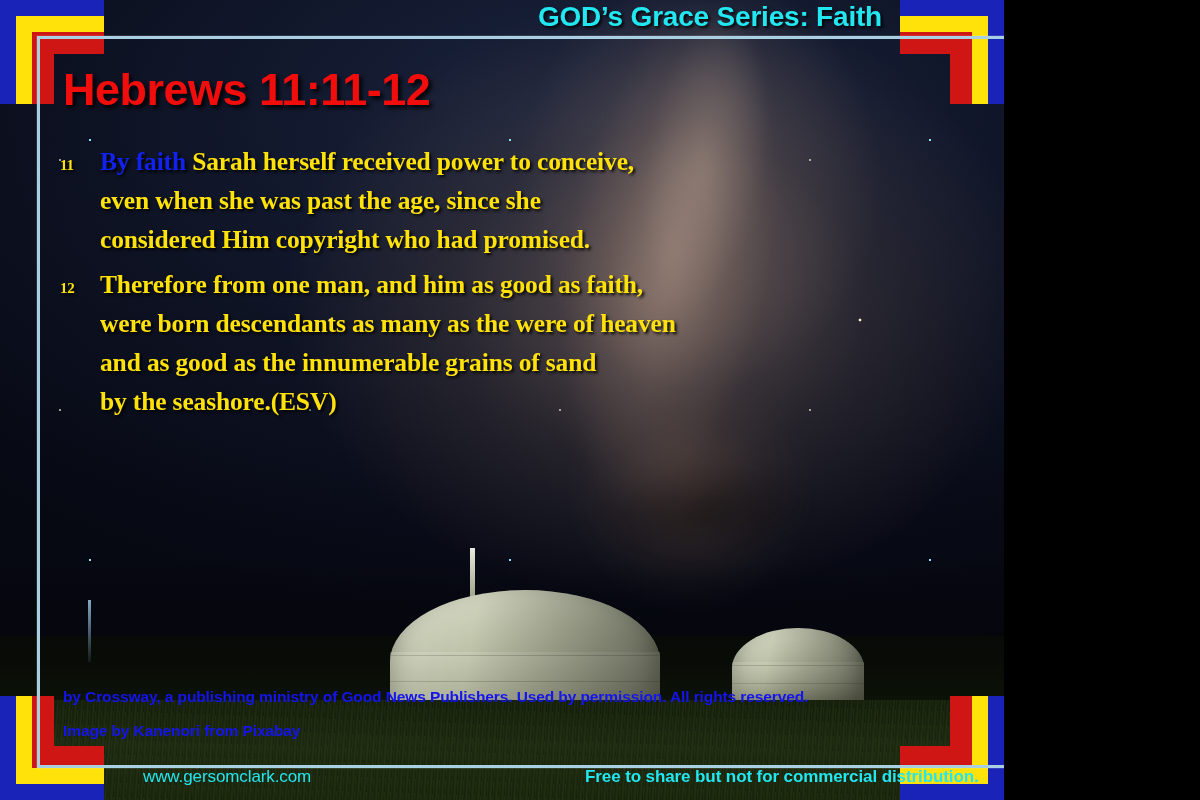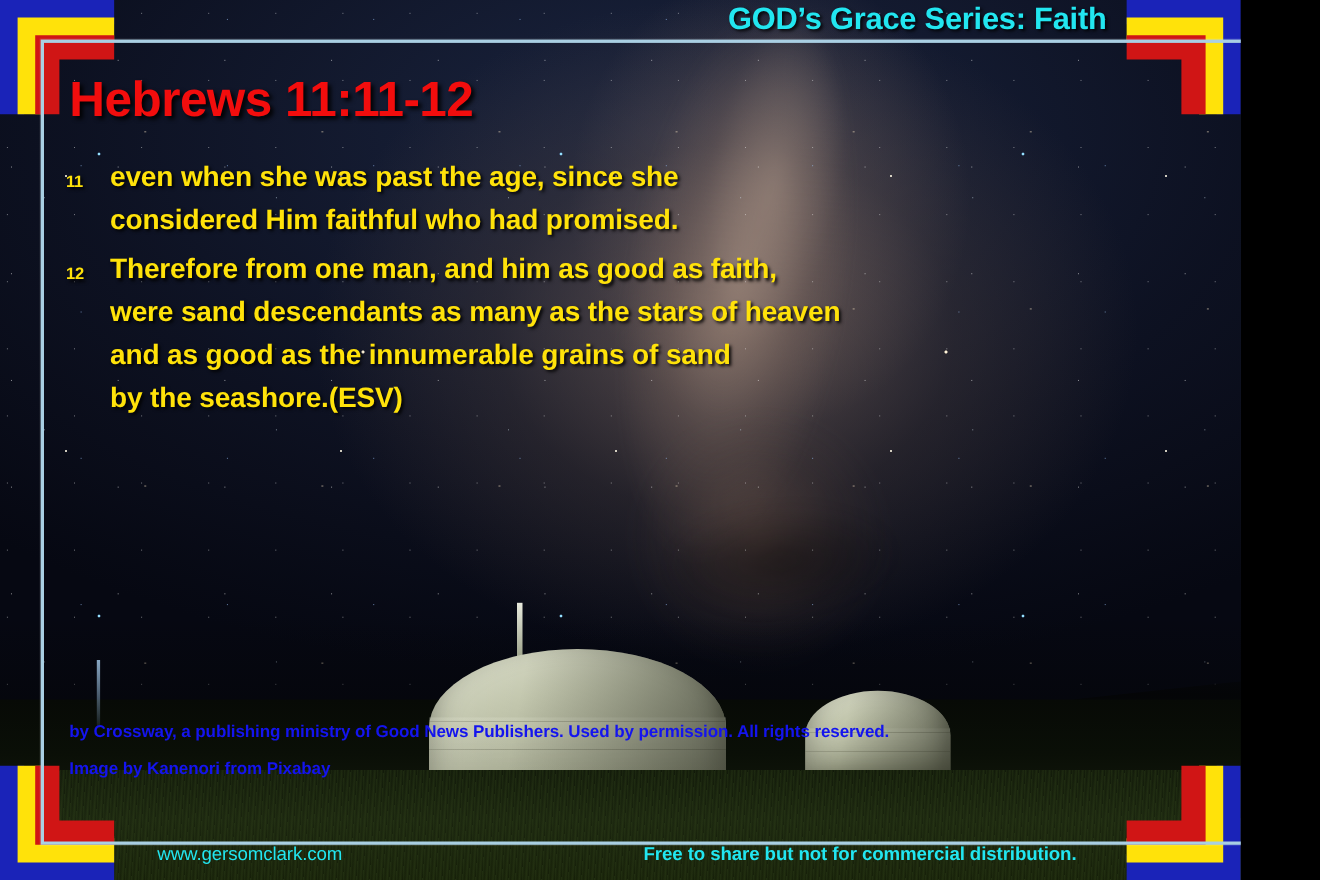--- a/index.html
+++ b/index.html
@@ -6,21 +6,21 @@
     margin: 0;
     padding: 0;
     background: #000;
   }
   body {
     font-family: "Liberation Sans", sans-serif;
   }
 
   #slide {
     position: relative;
-    width: 1128px;
+    width: 1004px;
     height: 800px;
     overflow: hidden;
     background: #05060d;
   }
 
   
   .bg-photo {
     position: absolute;
     inset: 0;
     overflow: hidden;
@@ -238,20 +238,21 @@
   .verse {
     position: relative;
     margin: 0 0 6px 0;
     padding-left: 40px;
     font-size: 25.5px;
     font-weight: bold;
     line-height: 39px;
     color: #ffe20a;
     text-shadow: 2px 2px 3px rgba(0,0,0,0.92);
     letter-spacing: -0.15px;
+    font-family: Liberation Serif, serif;
   }
   .verse .vnum {
     position: absolute;
     left: 0;
     top: 4px;
     font-size: 15px;
     font-weight: bold;
     color: #ffe20a;
     text-shadow: 2px 2px 3px rgba(0,0,0,0.9);
   }
@@ -267,21 +268,21 @@
     left: 63px;
     top: 652px;
     width: 1060px;
     font-size: 15.5px;
     font-weight: bold;
     line-height: 28px;
     color: #1414ee;
     letter-spacing: -0.1px;
   }
   .copyright .u { text-decoration: underline; }
-  .copyright .line2 { display: block; }
+  .copyright .line2 { display: block; margin-top: 31px; }
   .copyright .line3 { display: block; margin-top: 6px; }
 
   
   .footer-site {
     position: absolute;
     left: 143px;
     top: 767px;
     font-size: 17px;
     font-weight: normal;
     color: #22e6f0;
@@ -360,28 +361,31 @@
   <div class="inner-frame"></div>
 
   <div class="series-title">GOD’s Grace Series: Faith</div>
 
   <div class="ref-heading">Hebrews 11:11-12</div>
 
   <div class="verse-block">
 
     <p class="verse">
       <span class="vnum">11</span>
+      <span class="ln">
+        <span class="hl">By faith</span><span> Sarah herself received power to conceive,</span>
+      </span>
       <span class="ln">even when she was past the age, since she</span>
-      <span class="ln">considered Him faithful who had promised.</span>
+      <span class="ln">considered Him copyright who had promised.</span>
     </p>
 
     <p class="verse">
       <span class="vnum">12</span>
       <span class="ln">Therefore from one man, and him as good as faith,</span>
-      <span class="ln">were sand descendants as many as the stars of heaven</span>
+      <span class="ln">were born descendants as many as the were of heaven</span>
       <span class="ln">and as good as the innumerable grains of sand</span>
       <span class="ln">by the seashore.(ESV)</span>
     </p>
 
   </div>
 
   <div class="copyright">
     <span class="line2">by Crossway, a publishing ministry of Good News Publishers. Used by permission. All rights reserved.</span>
     <span class="line3">Image by Kanenori from Pixabay</span>
   </div>

